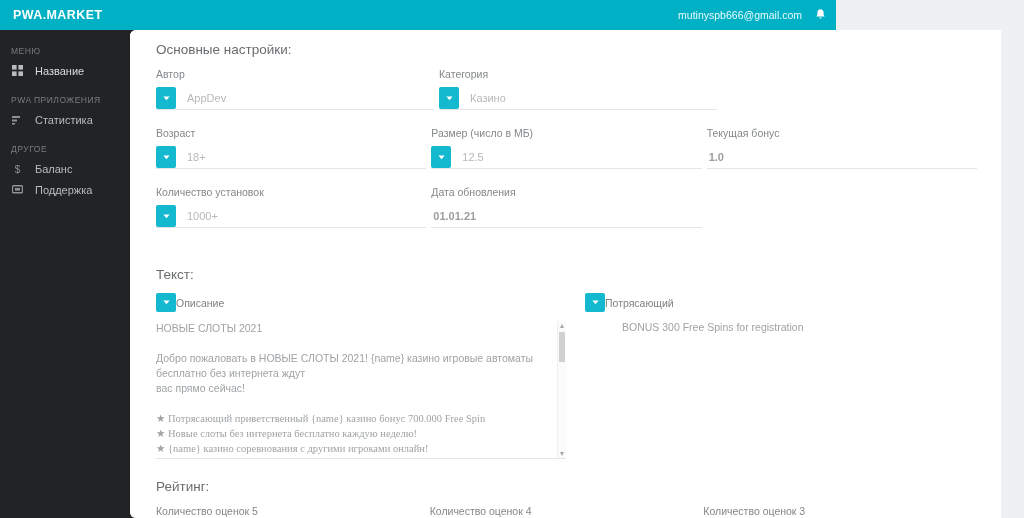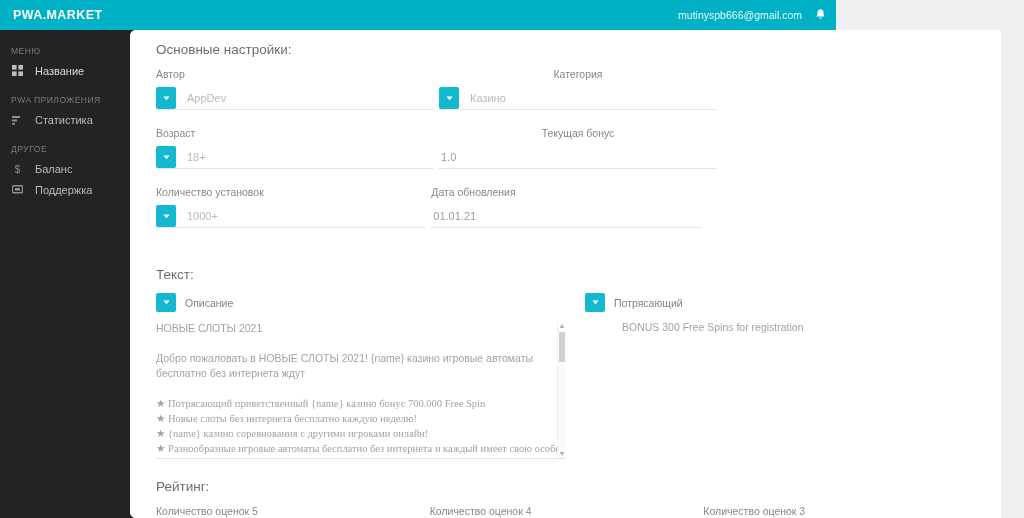--- a/index.html
+++ b/index.html
@@ -57,45 +57,45 @@
 
   .section-title {
     font-size:13.5px; color:#6a6d70; padding-top:12px; padding-bottom:11px;
     font-weight:normal;
   }
   .section-title.t2 { padding-top:22px; }
   .section-title.t3 { padding-top:20px; }
 
   .row { display:flex; }
   .col { width:278px; margin-right:5px; }
-  .col:last-child { margin-right:0;text-align:center; }
+  .col:last-child { margin-right:0; }
 
   .fld-label { font-size:10.5px; color:#84888b; padding-bottom:7px; }
   .fld {
     display:flex; align-items:stretch; border-bottom:1px solid #e4e5e6;
     height:23px; margin-bottom:17px;
   }
-  .fld.nobtn { padding-left:2px; align-items:center; }
+  .fld.nobtn { padding-left:2px; align-items:center;font-weight:bold; }
   .drop {
     width:20px; min-width:20px; background:#14b9d0; border-radius:2px;
     display:flex; align-items:center; justify-content:center; cursor:pointer;
   }
   .drop svg { display:block; }
   .fld .val {
     flex:1; display:flex; align-items:center;
     padding-left:11px; color:#b6b9bb; font-size:11px; white-space:nowrap;
   }
   .fld.nobtn .val { padding-left:0; color:#9a9d9f; }
 
   
   .text-row { display:flex; }
   .text-col-l { width:410px; margin-right:19px; }
   .text-col-r { width:340px; }
   .tag {
-    display:inline-flex; align-items:center; gap:9px; margin-bottom:9px;
+    display:inline-flex; align-items:center; margin-bottom:9px;
   }
   .tag .drop { height:19px; }
   .tag .tag-lbl { font-size:10.5px; color:#7e8285; }
 
   .ta-wrap {
     position:relative; width:410px; height:138px;
     border-bottom:1px solid #e4e5e6; overflow:hidden;
   }
   .ta-body { font-size:10.5px; color:#9fa3a6; line-height:15px; }
   .ta-body .p { margin:0; }
@@ -220,20 +220,31 @@
             <div class="fld">
               <span class="drop">
                 <svg width="7" height="5" viewBox="0 0 7 5">
                     <path d="M0.4 0.6h6.2L3.5 4.3z" fill="#ffffff"></path>
                   </svg>
               </span>
               <span class="val">18+</span>
             </div>
           </div>
           <div class="col">
+            <div class="fld-label">Размер (число в МБ)</div>
+            <div class="fld">
+              <span class="drop">
+                <svg width="7" height="5" viewBox="0 0 7 5">
+                    <path d="M0.4 0.6h6.2L3.5 4.3z" fill="#ffffff"></path>
+                  </svg>
+              </span>
+              <span class="val">12.5</span>
+            </div>
+          </div>
+          <div class="col">
             <div class="fld-label">Текущая бонус</div>
             <div class="fld nobtn">
               <span class="val">1.0</span>
             </div>
           </div>
         </div>
 
         <div class="row">
           <div class="col">
             <div class="fld-label">Количество установок</div>
@@ -265,20 +276,21 @@
                     <path d="M0.4 0.6h6.2L3.5 4.3z" fill="#ffffff"></path>
                   </svg>
               </span>
               <span class="tag-lbl">Описание</span>
             </div>
             <div class="ta-wrap">
               <div class="ta-body">
                 <div class="p">НОВЫЕ СЛОТЫ 2021</div>
                 <div class="sp"></div>
                 <div class="p">Добро пожаловать в НОВЫЕ СЛОТЫ 2021! {name} казино игровые автоматы бесплатно без интернета ждут</div>
+                <div class="p">вас прямо сейчас!</div>
                 <div class="sp"></div>
                 <div class="p bullet">★ Потрясающий приветственный {name} казино бонус 700.000 Free Spin</div>
                 <div class="p bullet">★ Новые слоты без интернета бесплатно каждую неделю!</div>
                 <div class="p bullet">★ {name} казино соревнования с другими игроками онлайн!</div>
                 <div class="p bullet">★ Разнообразные игровые автоматы бесплатно без интернета и каждый имеет свою особенность и</div>
 
               </div>
               <div class="ta-scroll">
                 <div class="arw">▲</div>
                 <div class="thumb"></div>

